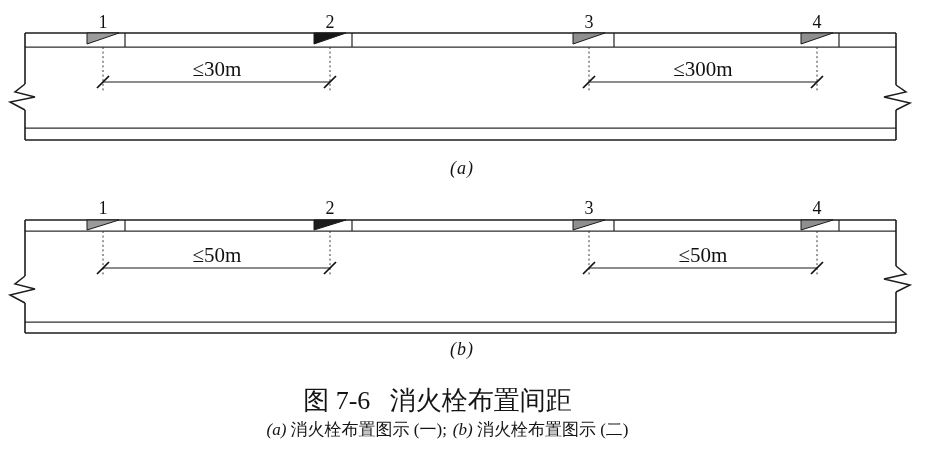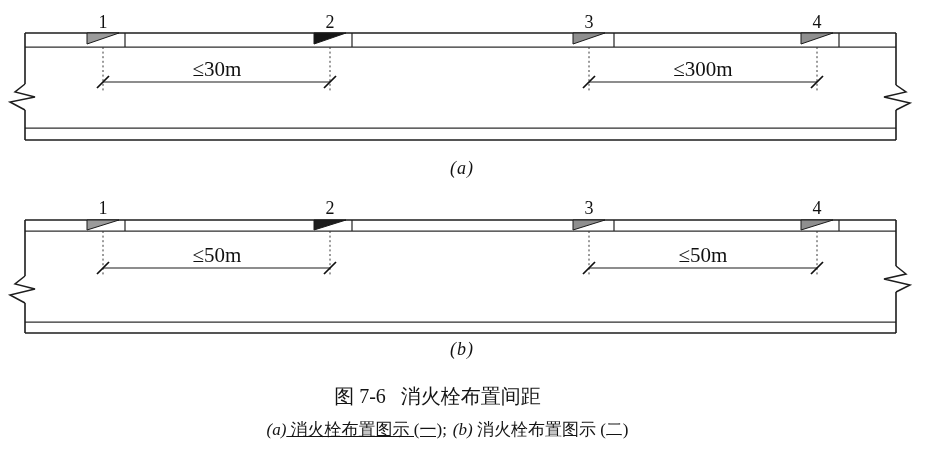--- a/index.html
+++ b/index.html
@@ -20,26 +20,26 @@
   .dim{stroke:#1d1d1d;stroke-width:1.2;}
   .tick45{stroke:#101010;stroke-width:1.7;}
   
   .num{font:18px "Liberation Serif","DejaVu Serif",serif;fill:#111;text-anchor:middle;}
   .dimlabel{font:21px "Liberation Serif","DejaVu Serif",serif;fill:#111;text-anchor:middle;}
   .ablabel{font:italic 18px "Liberation Serif","DejaVu Serif",serif;fill:#111;text-anchor:middle;letter-spacing:1px;}
   .cap{
     position:absolute;left:0;width:925px;text-align:center;color:#141414;
     font-family:"Liberation Serif","DejaVu Serif",serif;
   }
-  .cap-title{top:383px;font-size:20px;font-weight:500;}
+  .cap-title{top:383px;font-size:26px;font-weight:500;}
   .cap-title .shift{position:relative;left:-25px;white-space:pre;}
   .cap-sub{top:418px;font-size:17px;}
   .cap-sub .shift{position:relative;left:-15px;white-space:pre;}
   .cap-sub .ital{font-style:italic;}
-  .cap-sub .seg{margin-right:6px;text-decoration:underline;}
+  .cap-sub .seg{margin-right:6px;}
 </style>
 </head>
 <body>
 
 <div class="page">
 
   <svg class="drawing" width="925" height="375" viewBox="0 0 925 375">
 
     <g>
 

